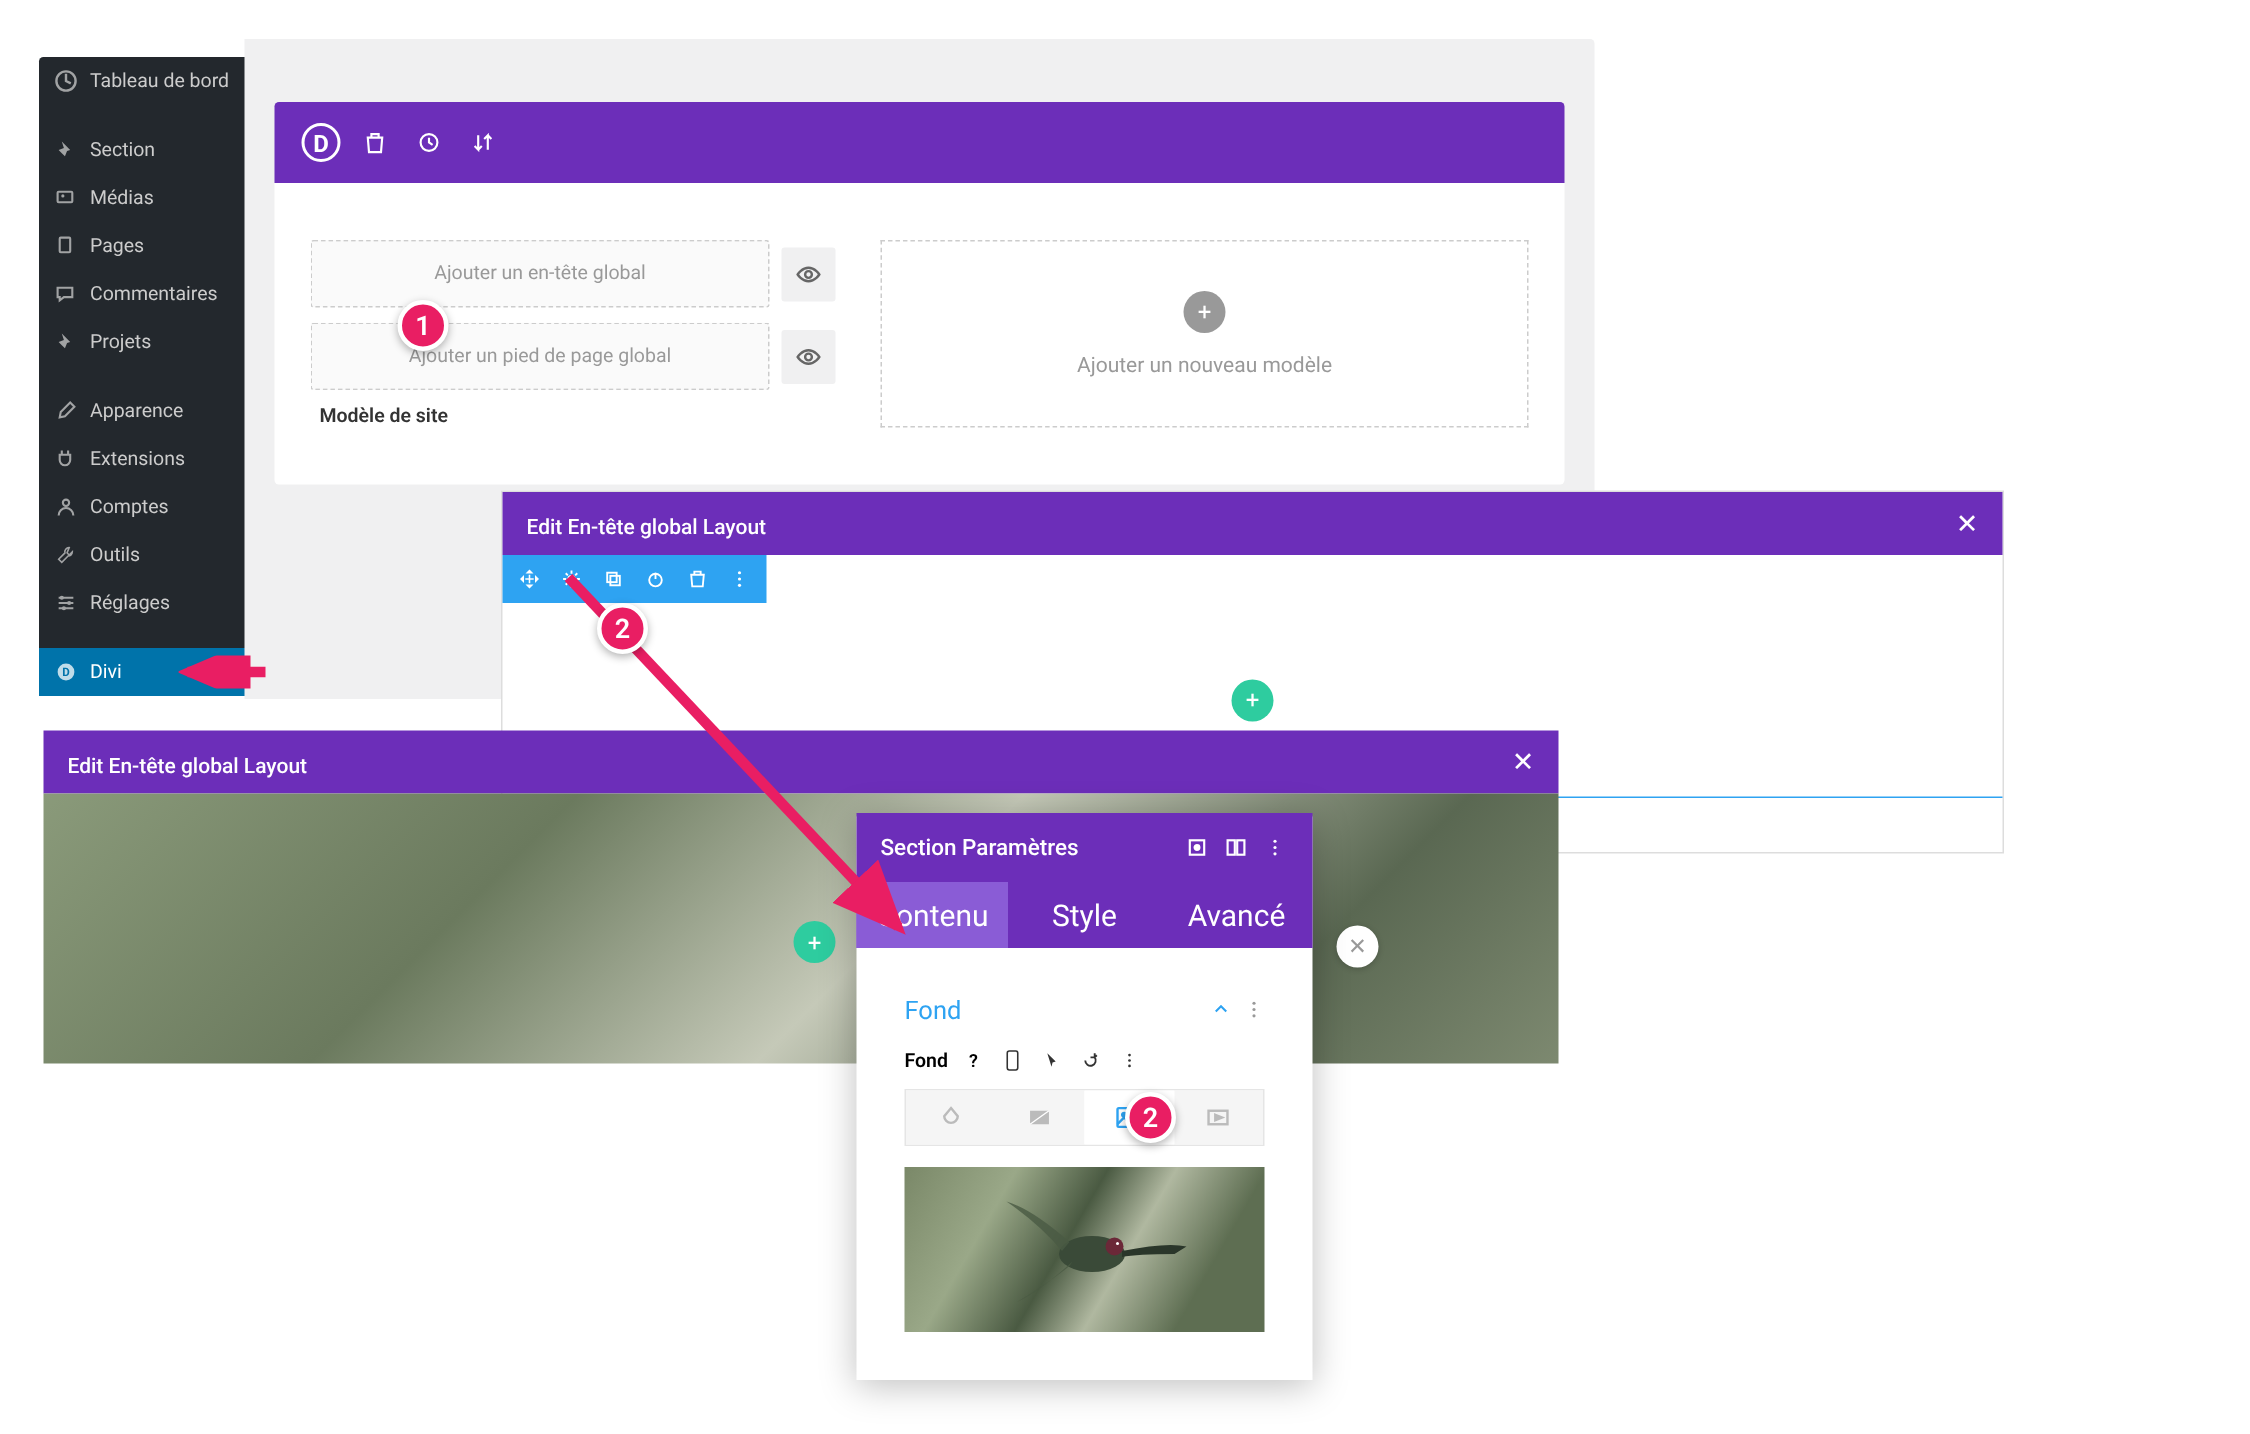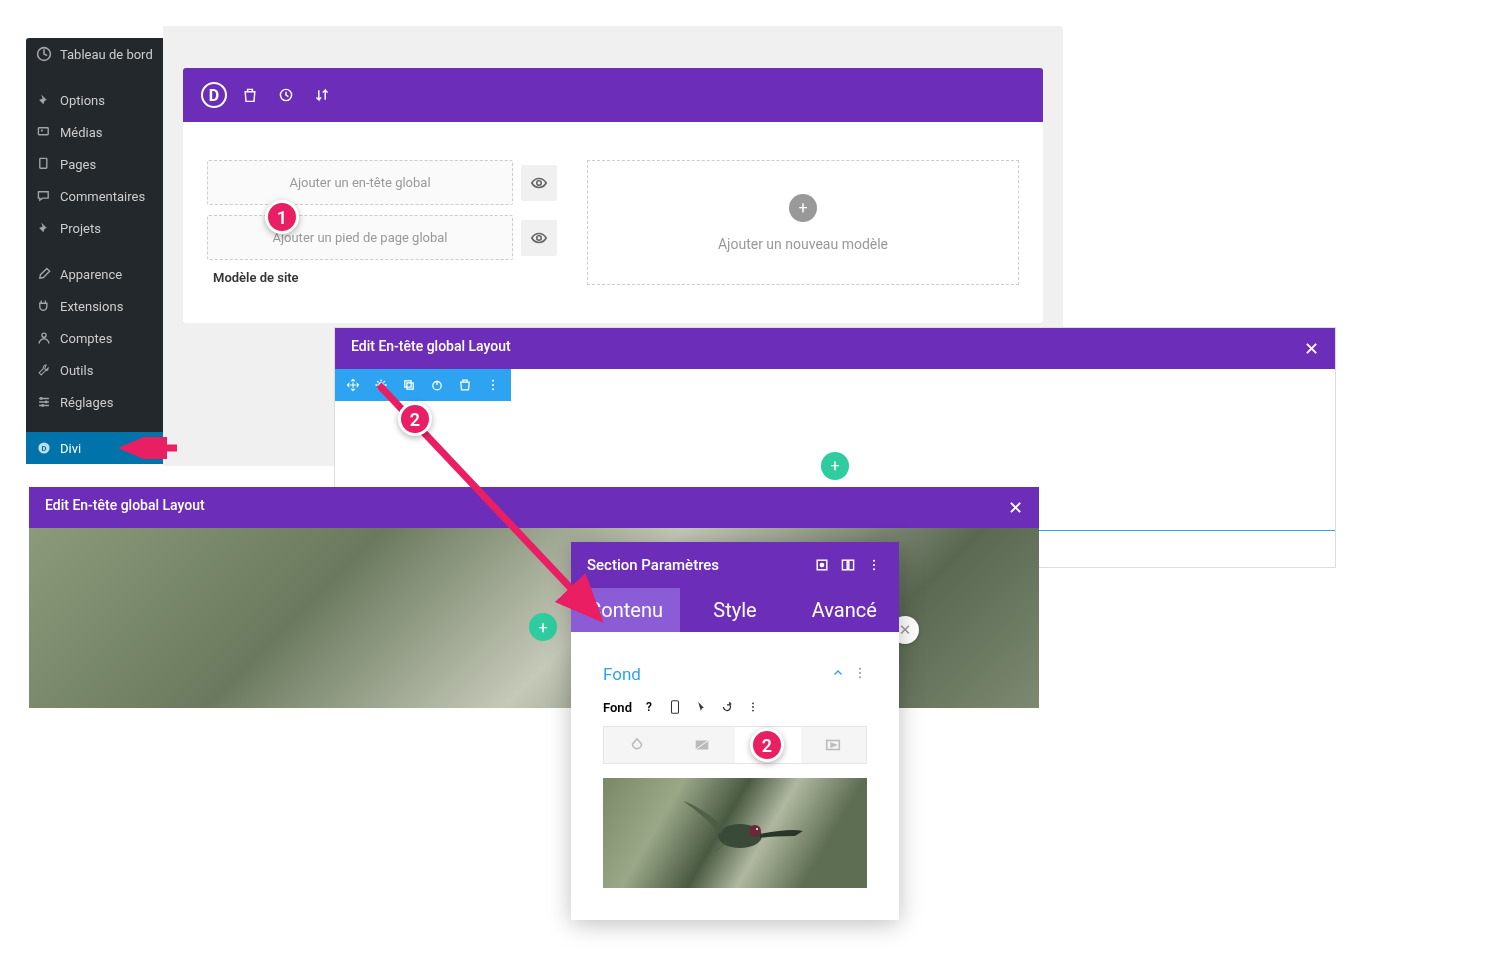--- a/index.html
+++ b/index.html
@@ -29,35 +29,35 @@
 .template-card { width: 350px; }
 .template-row { display: flex; align-items: center; gap: 8px; margin-bottom: 10px; }
 .dashed-box { flex: 1; border: 1px dashed #ccc; background: #fafafa; text-align: center; padding: 14px 0; color: #999; font-size: 13px; border-radius: 2px; }
 .eye-btn { width: 36px; height: 36px; background: #f0f0f1; border-radius: 2px; display: flex; align-items: center; justify-content: center; color: #666; cursor: pointer; }
 .template-label { font-size: 13px; font-weight: 600; margin: 10px 0 0 6px; color: #333; }
 .add-model { flex: 1; border: 1px dashed #ccc; display: flex; flex-direction: column; align-items: center; justify-content: center; color: #999; gap: 14px; font-size: 14px; }
 .add-model .plus-circle { width: 28px; height: 28px; background: #999; border-radius: 50%; color: #fff; display: flex; align-items: center; justify-content: center; font-size: 16px; }
 
 
 .edit-panel-1 { position: absolute; left: 334px; top: 327px; width: 1002px; background: #fff; border: 1px solid #ddd; }
-.edit-header { background: #6c2eb9; color: #fff; padding: 10px 16px; font-size: 14px; font-weight: 500; display: flex; align-items: flex-start; }
+.edit-header { background: #6c2eb9; color: #fff; padding: 10px 16px; font-size: 14px; font-weight: 500; display: flex; align-items: flex-end; }
 .edit-header .close { margin-left: auto; font-size: 18px; cursor: pointer; }
 .blue-toolbar { background: #2ea3f2; display: inline-flex; padding: 8px 10px; gap: 12px; margin: 0; }
 .blue-toolbar .tb-icon { width: 16px; height: 16px; display: flex; align-items: center; justify-content: center; color: #fff; cursor: pointer; }
 .edit-body { height: 130px; display: flex; align-items: center; justify-content: center; border-bottom: 1px solid #2ea3f2; }
 .green-plus { width: 28px; height: 28px; background: #2ecc9f; border-radius: 50%; color: #fff; display: flex; align-items: center; justify-content: center; font-size: 16px; }
 
 
 .edit-panel-2 { position: absolute; left: 29px; top: 487px; width: 1010px; }
 .edit-panel-2 .edit-body-2 { height: 180px; background: linear-gradient(135deg, #8a9a7a 0%, #6b7a5e 30%, #c5c9b8 55%, #5a6852 80%, #7d8970 100%); position: relative; }
 .edit-panel-2 .green-plus-2 { position: absolute; left: 500px; top: 85px; }
 .edit-panel-2 .white-x { position: absolute; right: 120px; top: 88px; width: 28px; height: 28px; background: #fff; border-radius: 50%; color: #999; display: flex; align-items: center; justify-content: center; font-size: 15px; box-shadow: 0 1px 4px rgba(0,0,0,.2); }
 
 
-.settings-popup { position: absolute; left: 571px; top: 542px; width: 328px; background: #fff; box-shadow: 0 4px 24px rgba(0,0,0,.25); border-radius: 3px 3px 0 0; }
+.settings-popup { position: absolute; left: 571px; top: 542px; width: 304px; background: #fff; box-shadow: 0 4px 24px rgba(0,0,0,.25); border-radius: 3px 3px 0 0; }
 .settings-header { background: #6c2eb9; color: #fff; padding: 14px 16px; display: flex; align-items: center; }
 .settings-header .title { font-size: 15px; font-weight: 500; flex: 1; }
 .settings-header .hicon { width: 18px; height: 18px; display: flex; align-items: center; justify-content: center; margin-left: 8px; cursor: pointer; }
 .tabs { display: flex; background: #6c2eb9; }
 .tab { flex: 1; text-align: center; padding: 10px 0; color: #fff; font-size: 20px; cursor: pointer; }
 .tab.active { background: #8a5cd6; }
 .popup-body { padding: 32px; }
 .section-title-row { display: flex; align-items: center; margin-bottom: 14px; }
 .section-title { color: #2ea3f2; font-size: 17px; flex: 1; }
 .chevr { color: #2ea3f2; }
@@ -88,21 +88,21 @@
       </span>
     <span>Tableau de bord</span>
   </div>
   <div class="sidebar-separator"></div>
   <div class="sidebar-item">
     <span class="icon">
         <svg width="14" height="14" viewBox="0 0 20 20" fill="currentColor">
           <path d="M6 2l8 8-3 1-2 5-3-3-4 4 4-4-3-3 5-2z"></path>
         </svg>
       </span>
-    <span>Options</span>
+    <span>Section</span>
   </div>
   <div class="sidebar-item">
     <span class="icon">
         <svg width="14" height="14" viewBox="0 0 20 20" fill="currentColor">
           <rect x="2" y="4" width="14" height="10" rx="1" fill="none" stroke="currentColor" stroke-width="2"></rect>
           <circle cx="7" cy="8" r="1.5"></circle>
         </svg>
       </span>
     <span>Médias</span>
   </div>

